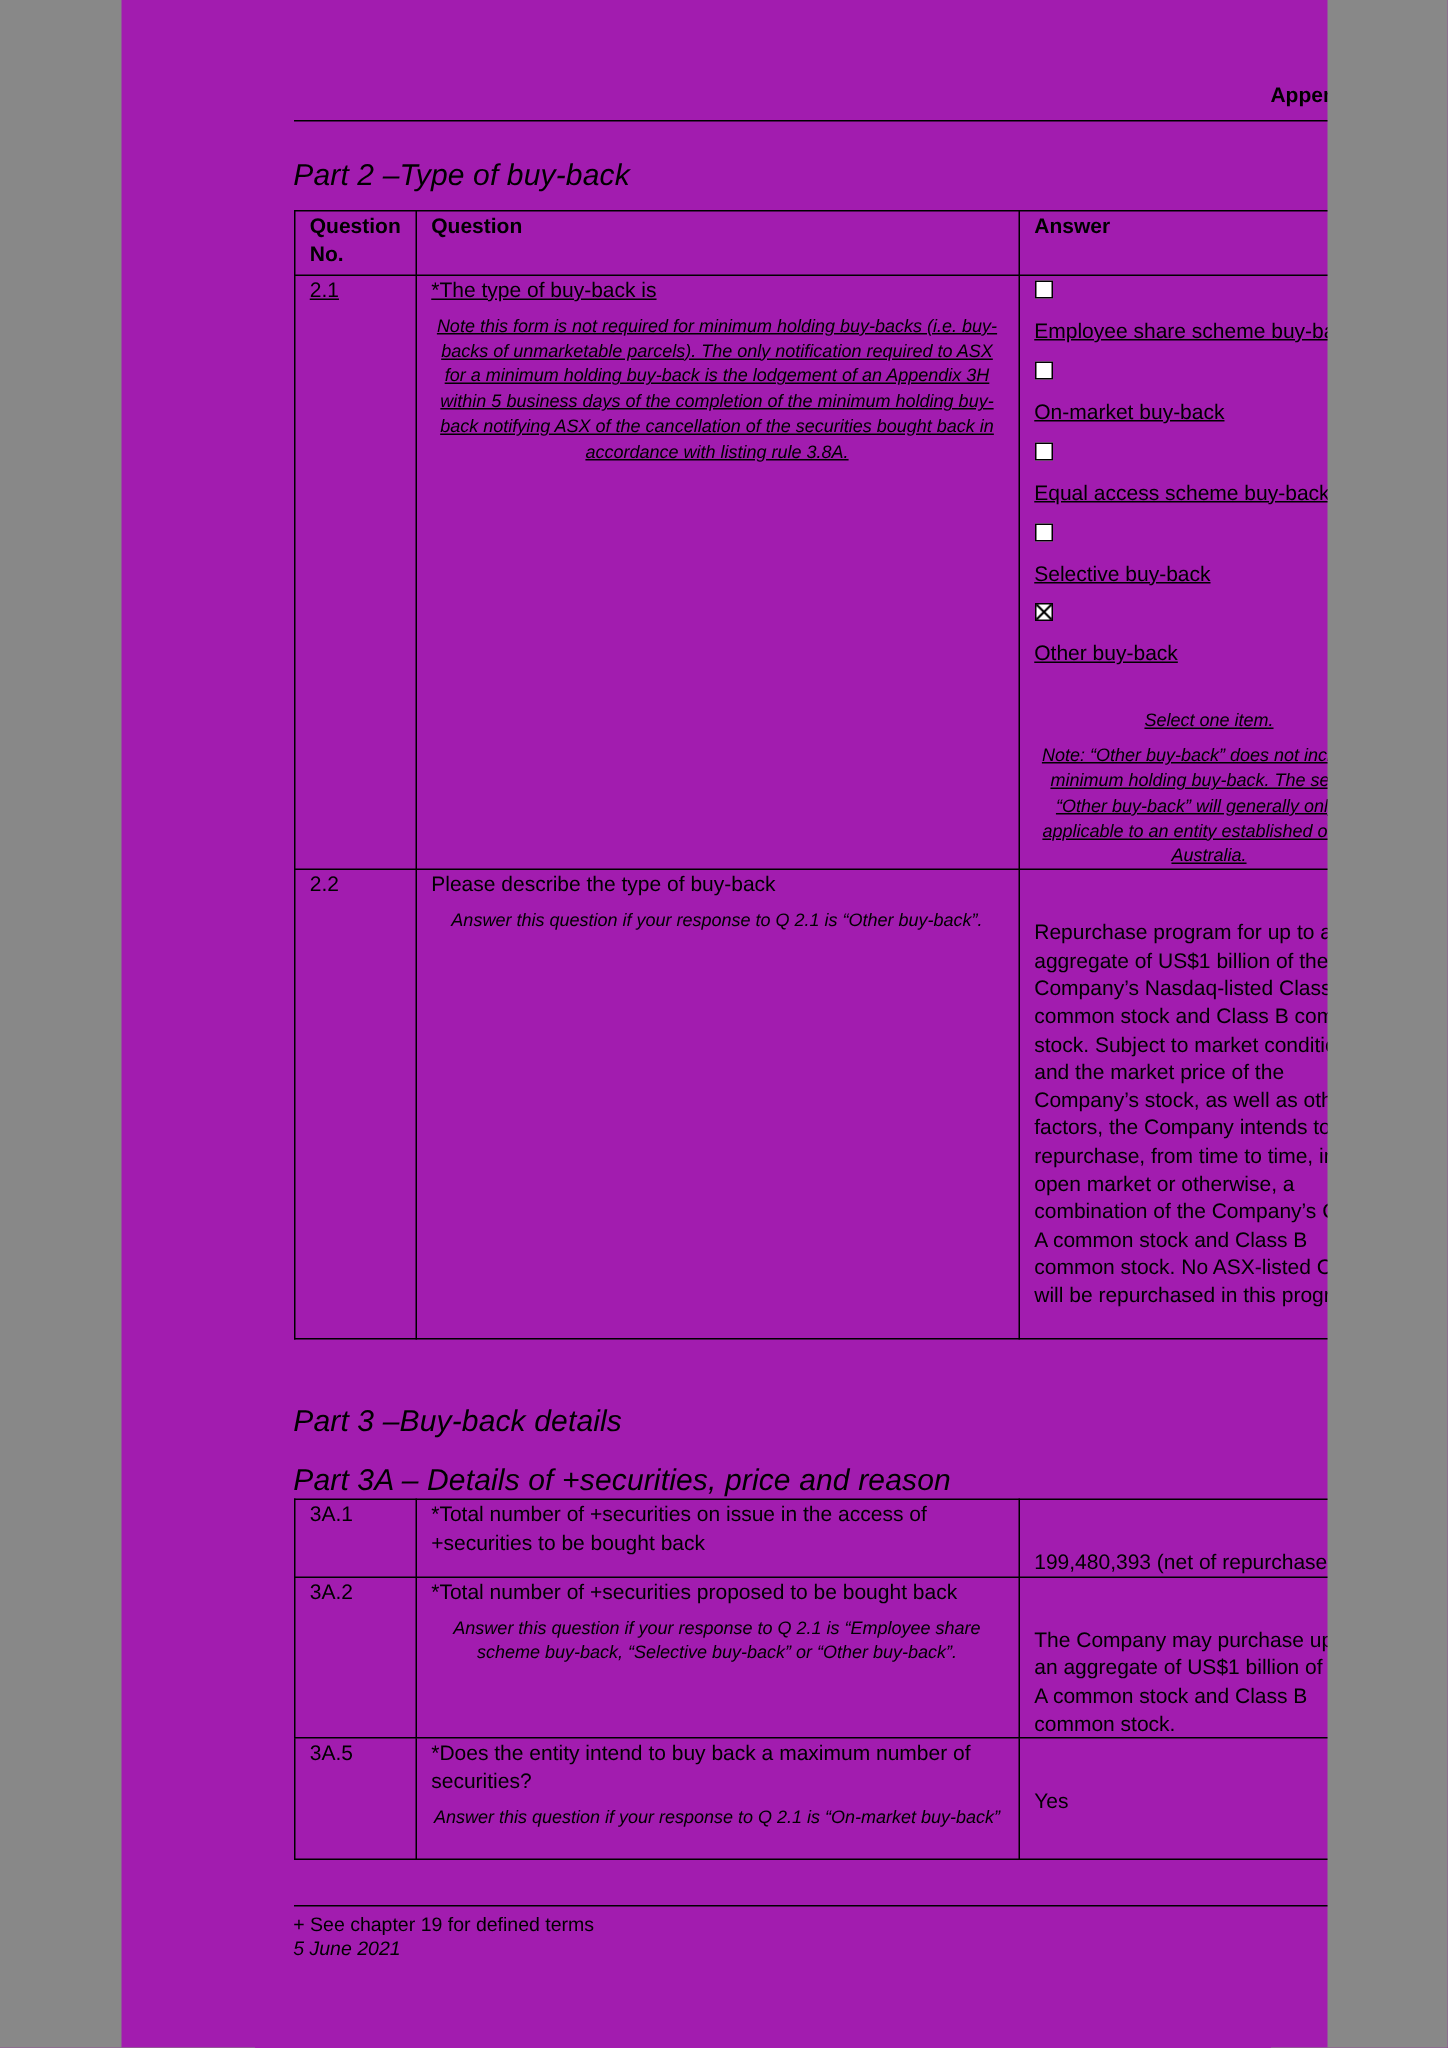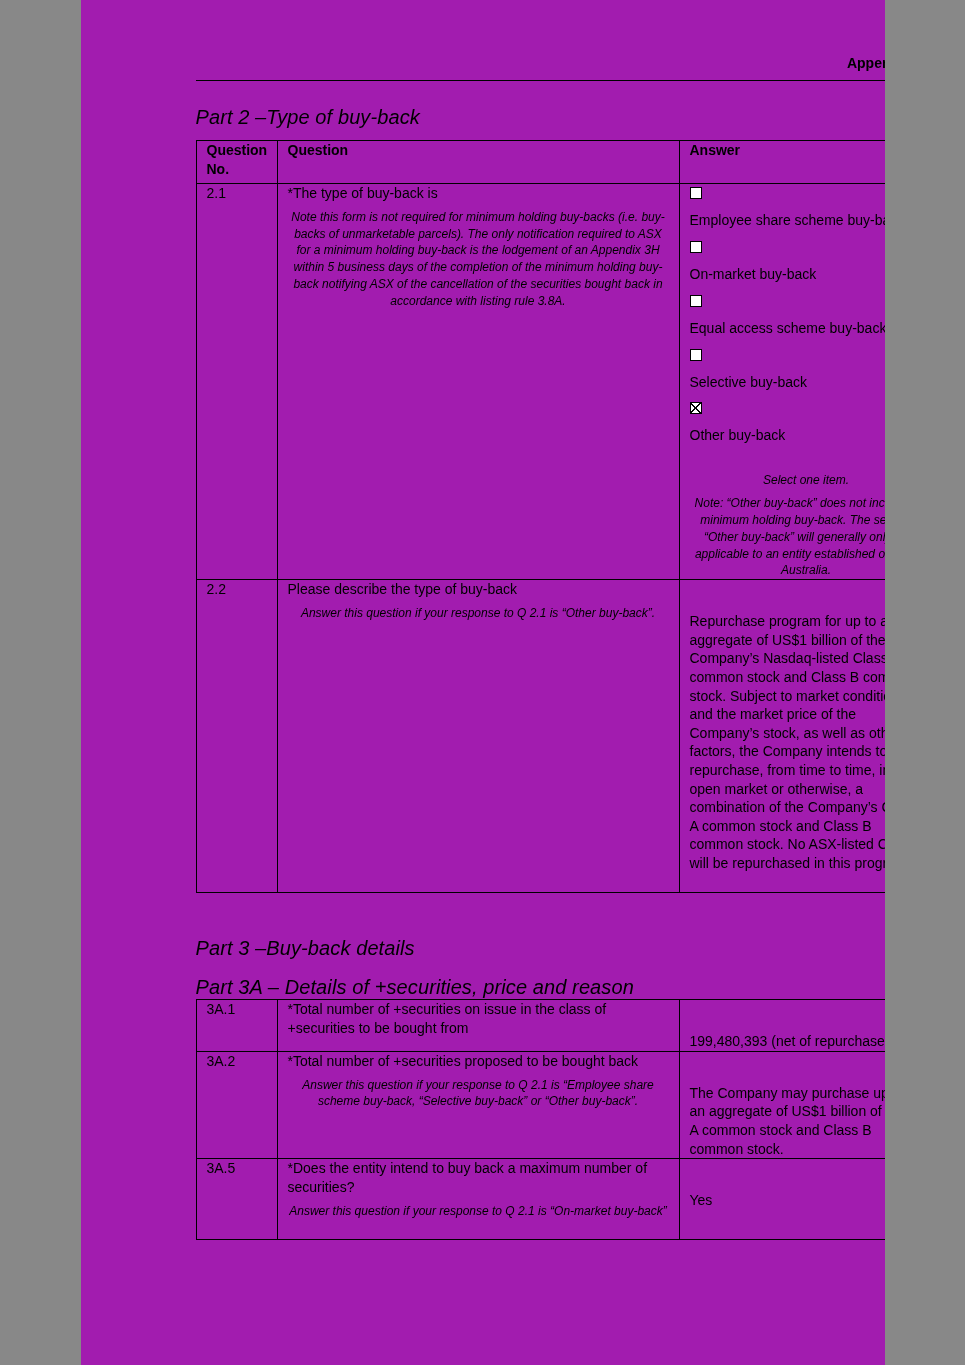--- a/index.html
+++ b/index.html
@@ -119,21 +119,21 @@
           <col class="c-a">
         </colgroup>
       <thead>
         <tr style="height:43px;">
           <th>Question No.</th>
           <th>Question</th>
           <th>Answer</th>
         </tr>
       </thead>
       <tbody>
-        <tr style="height:271px;">
+        <tr style="height:271px;text-decoration:underline;">
           <td>2.1</td>
           <td>
             <div>*The type of buy-back is</div>
             <div class="q-note">Note this form is not required for minimum holding buy-backs (i.e. buy-backs of unmarketable parcels). The only notification required to ASX for a minimum holding buy-back is the lodgement of an Appendix 3H within 5 business days of the completion of the minimum holding buy-back notifying ASX of the cancellation of the securities bought back in accordance with listing rule 3.8A.</div>
           </td>
           <td>
             <div class="cb-item">
               <span class="cb-box"></span>
               <span class="cb-label">Employee share scheme buy-back</span>
             </div>
@@ -176,21 +176,21 @@
     <table>
       <colgroup>
           <col class="c-no">
           <col class="c-q">
           <col class="c-a">
         </colgroup>
       <tbody>
         <tr style="height:48px;">
           <td>3A.1</td>
           <td>
-            <div>*Total number of +securities on issue in the class of +securities to be bought from</div>
+            <div>*Total number of +securities on issue in the access of +securities to be bought back</div>
           </td>
           <td>
             <div class="answer-text">199,480,393 (net of repurchases)</div>
           </td>
         </tr>
         <tr style="height:86px;">
           <td>3A.2</td>
           <td>
             <div>*Total number of +securities proposed to be bought back</div>
             <div class="q-note">Answer this question if your response to Q 2.1 is “Employee share scheme buy-back, “Selective buy-back” or “Other buy-back”.</div>
@@ -207,13 +207,21 @@
           </td>
           <td>
             <div class="answer-text">Yes</div>
           </td>
         </tr>
       </tbody>
     </table>
 
   </div>
 
+  <div class="footer">
+    <hr class="footer-rule">
+    <div>+ See chapter 19 for defined terms</div>
+    <div class="footer-row">
+      <span class="footer-date">5 June 2021</span>
+      <span>Page 2</span>
+    </div>
+  </div>
 </div>
 
 </body></html>

